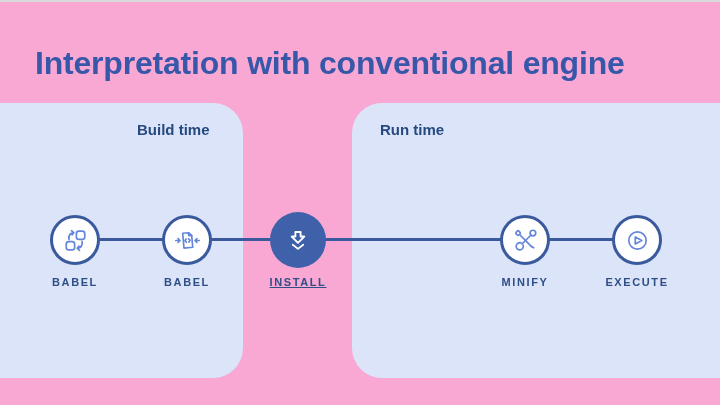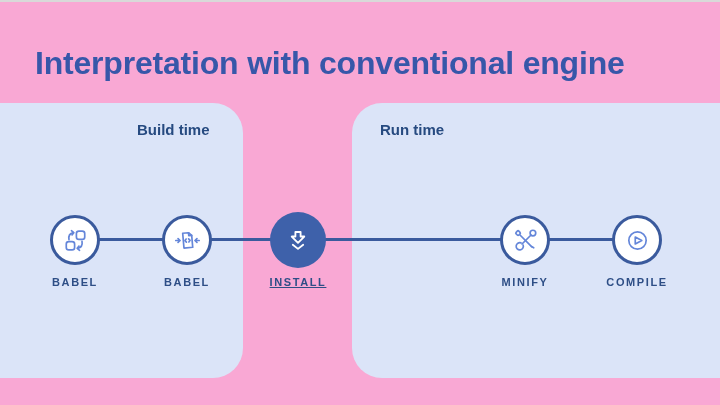--- a/index.html
+++ b/index.html
@@ -133,15 +133,15 @@
     <div class="node-label">MINIFY</div>
   </div>
 
   <div class="node" style="left:585px">
     <div class="circle icon">
       <svg width="27" height="27" viewBox="0 0 24 24" fill="none" stroke="#6486d9" stroke-width="1.5" stroke-linecap="round" stroke-linejoin="round">
         <circle cx="12" cy="12" r="7.7"></circle>
         <path d="M10 8.9 L15.8 12 L10 15.1 Z"></path>
       </svg>
     </div>
-    <div class="node-label">COMPILE</div>
+    <div class="node-label">EXECUTE</div>
   </div>
 </div>
 
 </body></html>

